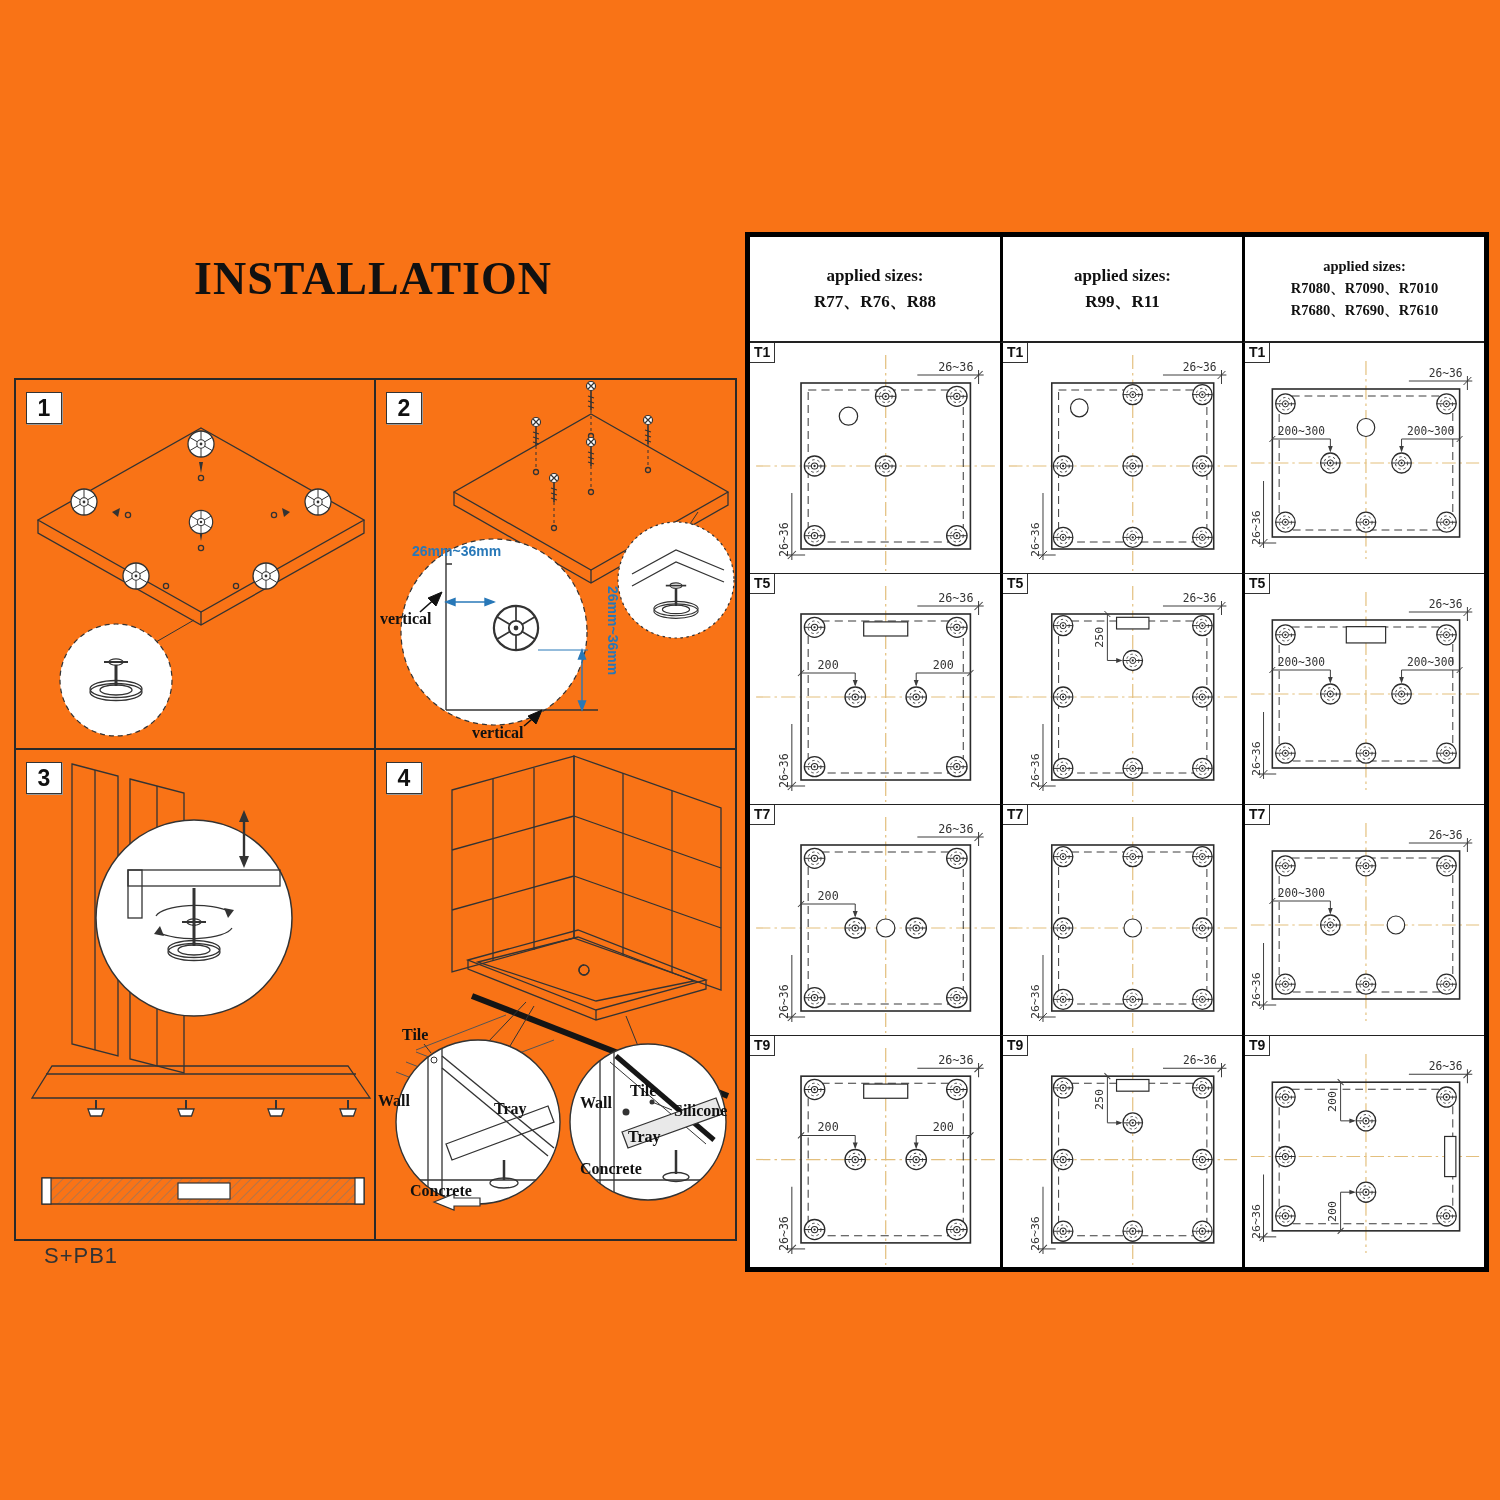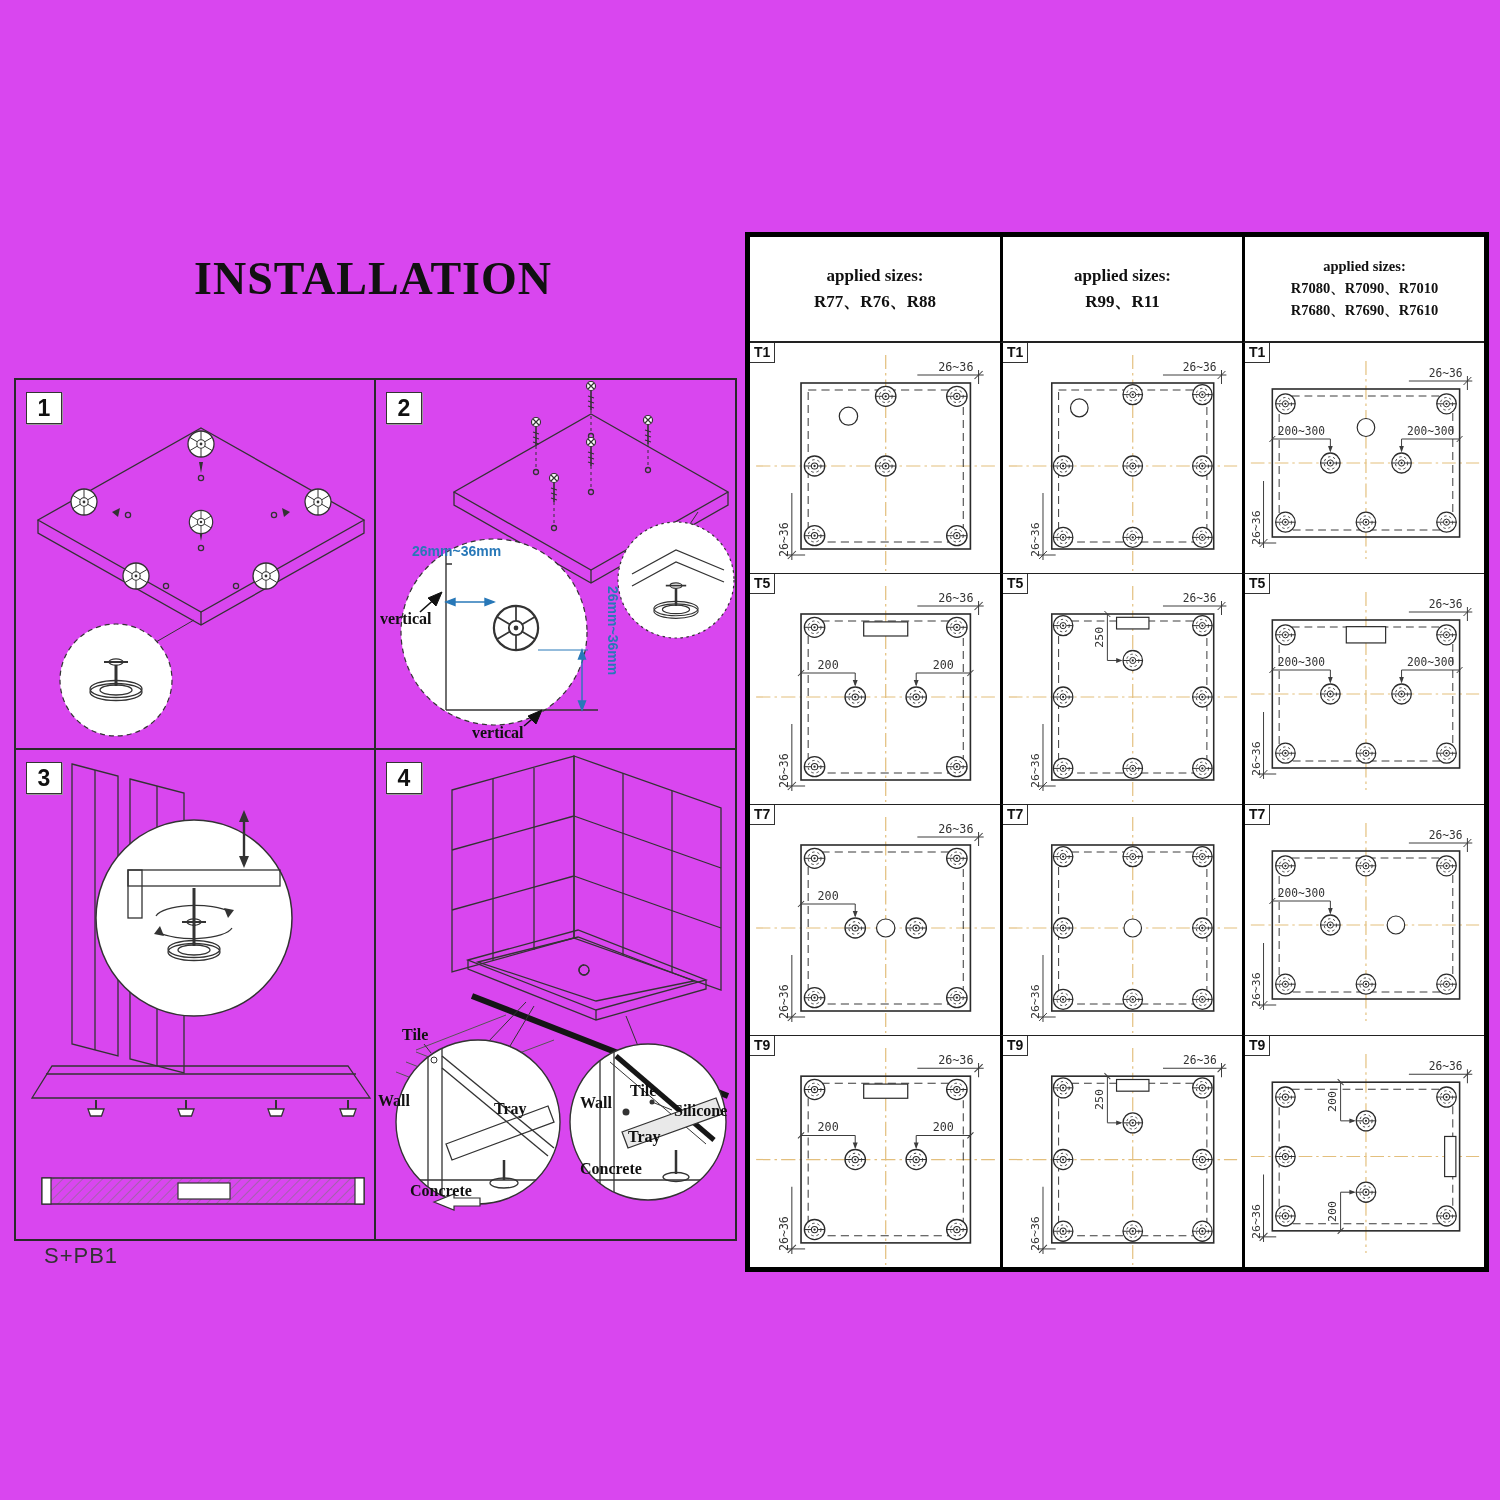--- a/index.html
+++ b/index.html
@@ -1,16 +1,16 @@
 <!DOCTYPE html>
 <html><head>
 <meta charset="utf-8">
 <style>
   html,body{margin:0;padding:0;background:#fff;}
-  #canvas{position:relative;width:1500px;height:1500px;background:#d946ef;overflow:hidden;
+  #canvas{position:relative;width:1500px;height:1500px;background:#f97316;overflow:hidden;
           font-family:"Liberation Sans",sans-serif;color:#111;}
   .title{position:absolute;left:0;top:252px;width:746px;text-align:center;
          font-family:"Liberation Serif",serif;font-weight:bold;font-size:46px;letter-spacing:1px;}
   #panels{position:absolute;left:14px;top:378px;width:719px;height:859px;border:2px solid #2a2a2a;}
   .pdiv-v{position:absolute;left:358px;top:0;width:2px;height:859px;background:#2a2a2a;}
   .pdiv-h{position:absolute;left:0;top:368px;width:719px;height:2px;background:#2a2a2a;}
   .panel{position:absolute;overflow:hidden;}
   #p1{left:0;top:0;width:358px;height:368px;}
   #p2{left:360px;top:0;width:359px;height:368px;}
   #p3{left:0;top:370px;width:358px;height:489px;}

